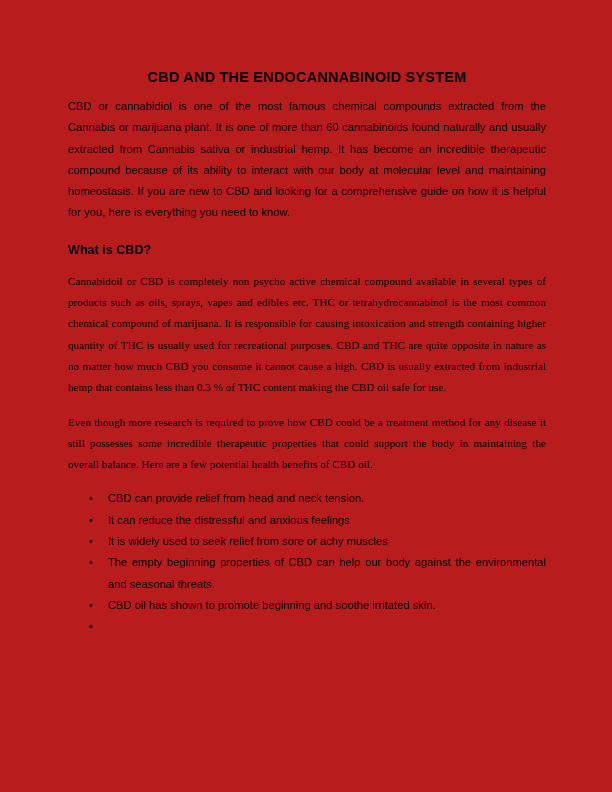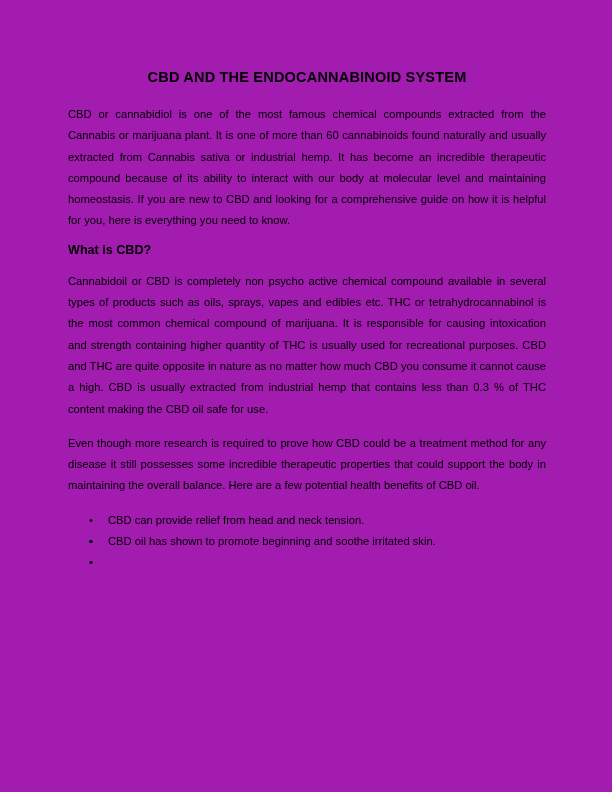--- a/index.html
+++ b/index.html
@@ -12,21 +12,21 @@
     width: 612px;
     height: 792px;
     overflow: hidden;
     font-family: "Liberation Sans", sans-serif;
     color: #000000;
   }
   .page {
     position: relative;
     width: 612px;
     height: 792px;
-    background: #a21caf;
+    background: #b91c1c;
     box-sizing: border-box;
   }
   .content {
     position: absolute;
     left: 68px;
     top: 0;
     width: 478px;
   }
   .doc-title {
     font-size: 14.5px;
@@ -40,34 +40,35 @@
   .para {
     font-size: 11.2px;
     line-height: 21.3px;
     text-align: justify;
     text-justify: inter-word;
     margin: 0;
     padding: 0;
     hyphens: none;
   }
   .para-first {
-    margin-top: 18px;
+    margin-top: 10px;
   }
   .heading {
     font-size: 12.6px;
     font-weight: bold;
     line-height: 16px;
     margin: 0;
     padding: 0;
   }
   .gap-before-heading {
-    margin-top: 10px;
+    margin-top: 18px;
   }
   .gap-after-heading {
     margin-top: 13px;
+    font-family: Liberation Serif, serif;
   }
   .bullet-list {
     list-style: none;
     margin: 0;
     padding: 0;
     margin-top: 13px;
   }
   .bullet-item {
     position: relative;
     font-size: 11.2px;
@@ -102,26 +103,29 @@
 
     <p class="para gap-after-heading">Even though more research is required to prove how CBD could be a treatment method for any disease it still possesses some incredible therapeutic properties that could support the body in maintaining the overall balance.   Here are a few potential health benefits of CBD oil.</p>
 
     <ul class="bullet-list">
       <li class="bullet-item">
         <span class="bullet-dot">•</span>
         <span>CBD can provide relief from head and neck tension.</span>
       </li>
       <li class="bullet-item">
         <span class="bullet-dot">•</span>
+        <span>It can reduce the distressful and anxious feelings</span>
       </li>
       <li class="bullet-item">
         <span class="bullet-dot">•</span>
+        <span>It is widely used to seek relief from sore or achy muscles</span>
       </li>
       <li class="bullet-item">
         <span class="bullet-dot">•</span>
+        <span>The empty beginning properties of CBD can help our body against the environmental and seasonal threats.</span>
       </li>
       <li class="bullet-item">
         <span class="bullet-dot">•</span>
         <span>CBD oil has shown to promote beginning and soothe irritated skin.</span>
       </li>
       <li class="bullet-item">
         <span class="bullet-dot">•</span>
       </li>
       <li class="bullet-item">
         <span class="bullet-dot">•</span>

